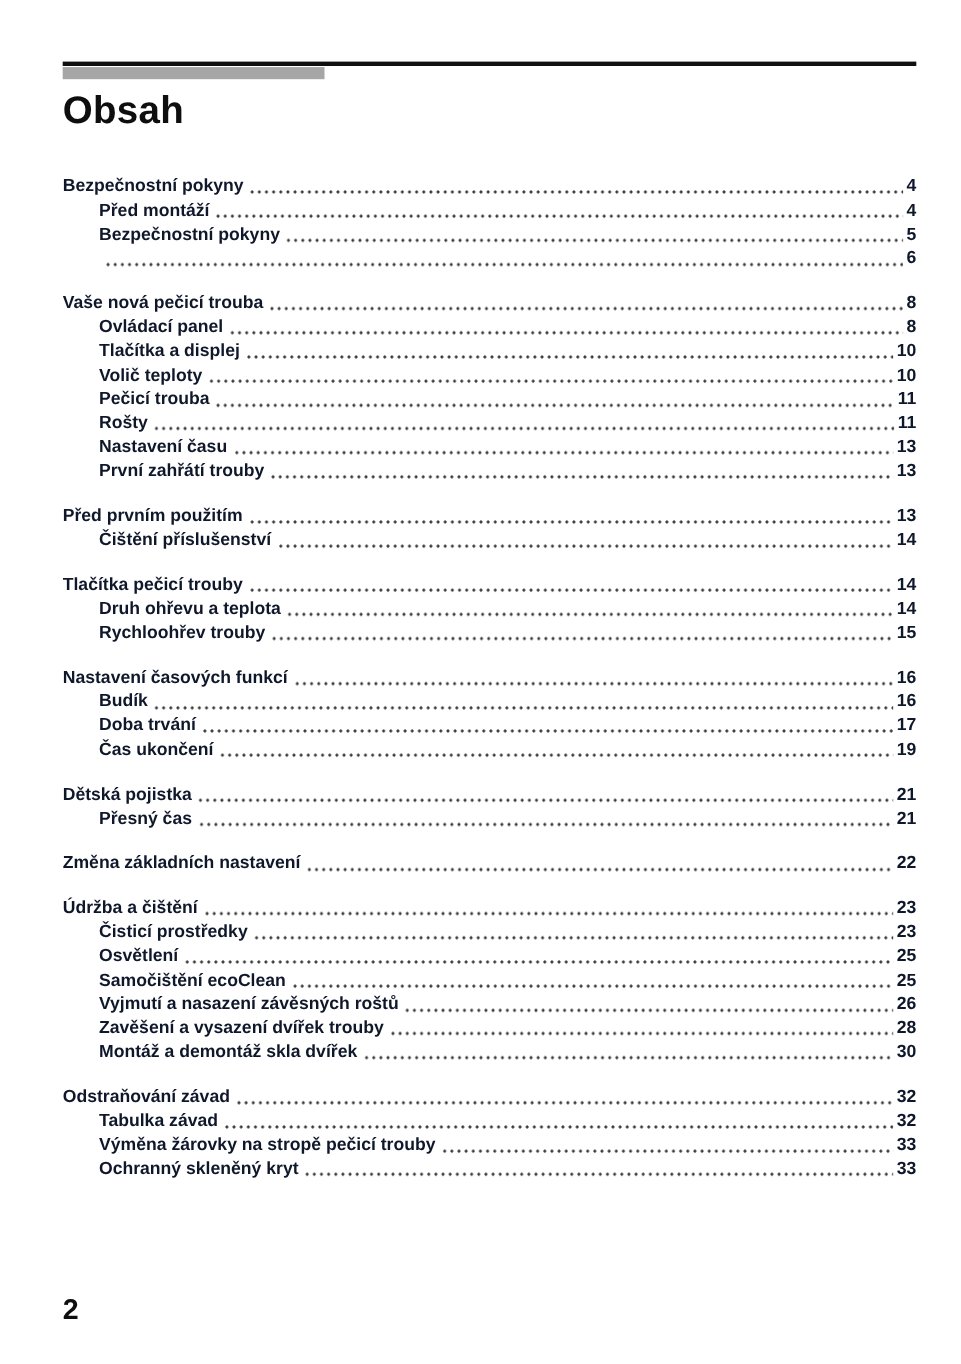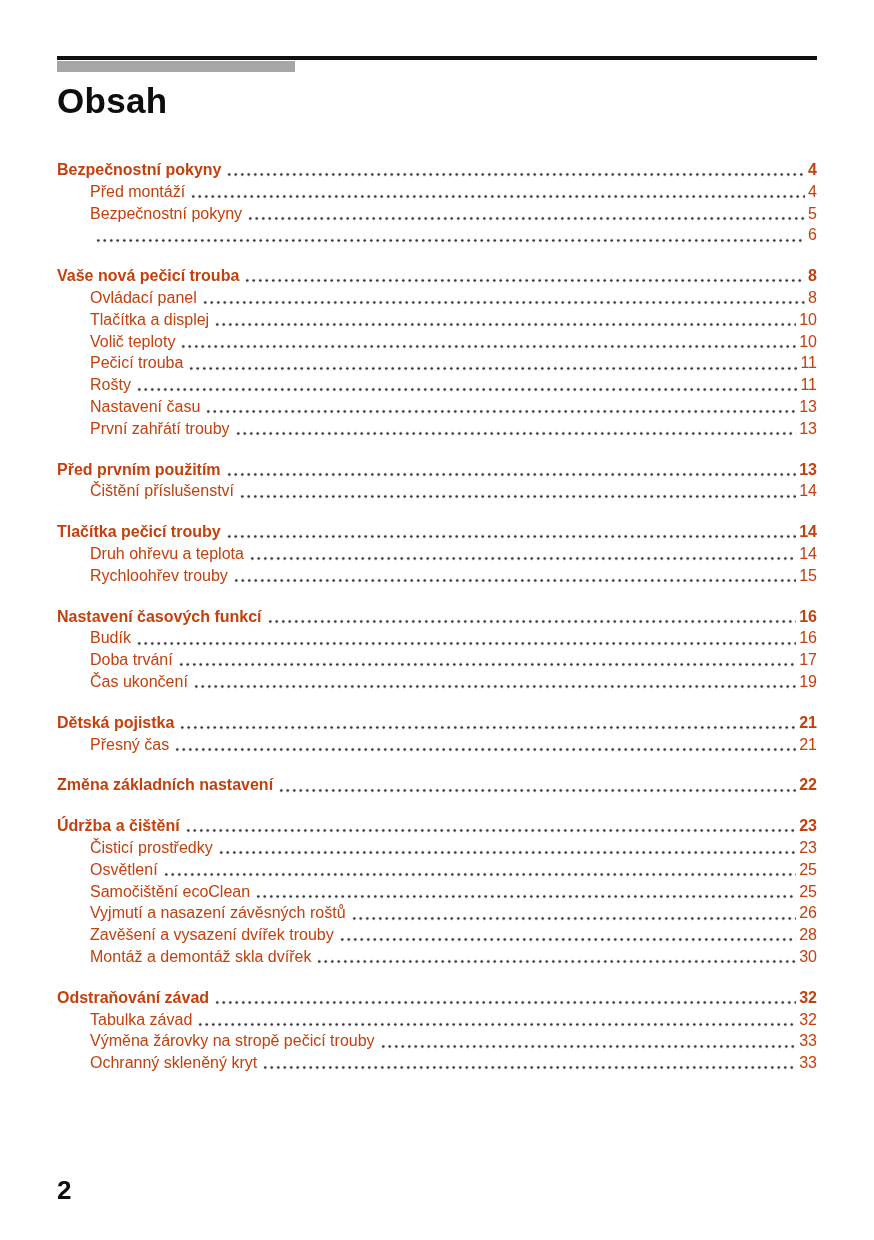--- a/index.html
+++ b/index.html
@@ -7,21 +7,21 @@
   body {
     font-family: "Liberation Sans", sans-serif;
     color: #1c1c1c;
     -webkit-font-smoothing: antialiased;
   }
   .page {
     position: relative;
     width: 874px;
     height: 1240px;
     background: #ffffff;
-    padding: 56px 57px 0 57px;
+    padding: 56px 41px 0 57px;
     overflow: hidden;
   }
   .top-rule {
     height: 4px;
     background: #101010;
   }
   .accent-bar {
     width: 238px;
     height: 11px;
     background: #a6a6a6;
@@ -36,24 +36,24 @@
   }
   .toc { margin-top: 38px; }
   .toc-section { margin-top: 19px; }
   .toc-section:first-child { margin-top: 0; }
   .toc-row {
     display: flex;
     align-items: baseline;
     height: 21.8px;
     font-size: 16px;
     line-height: 21.8px;
-    color: #c2410c;
+    color: #0f172a;
   }
   .toc-row.main { font-weight: 700; }
-  .toc-row.sub { padding-left: 33px; font-weight: 400; }
+  .toc-row.sub { padding-left: 33px; font-weight: 700; }
   .toc-row .t { white-space: nowrap; }
   .toc-row .leader {
     flex: 1;
     align-self: stretch;
     margin: 0 3px 0 5px;
     background-image: radial-gradient(circle, #3a3a3a 1.1px, transparent 1.5px);
     background-size: 6.5px 6.5px;
     background-repeat: repeat-x;
     background-position: left bottom 3px;
   }

